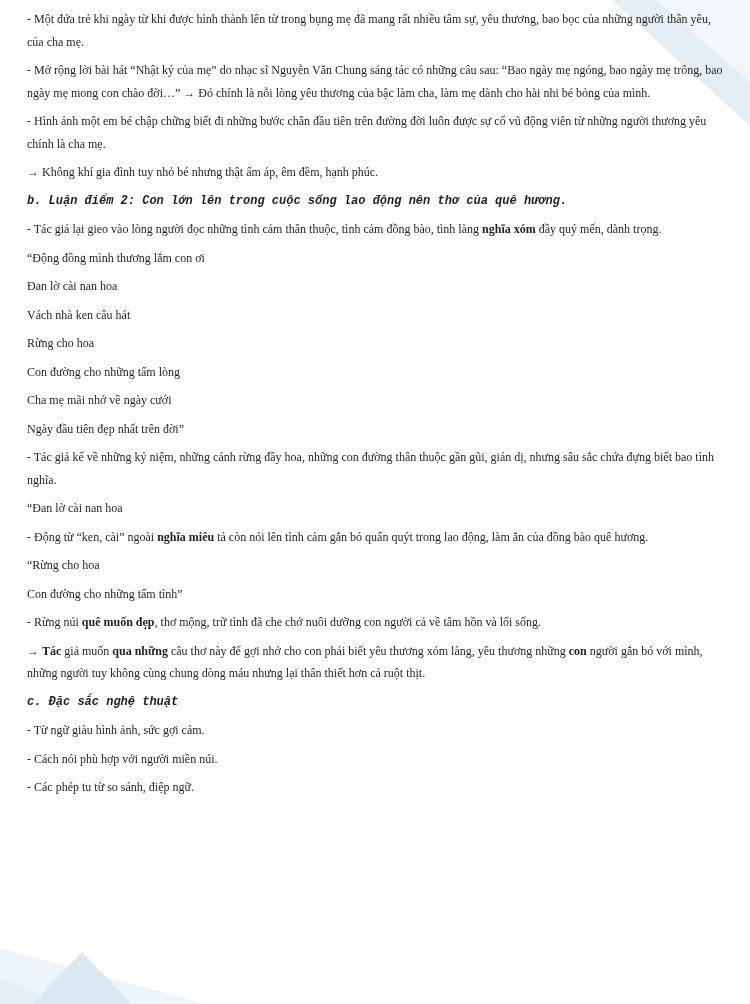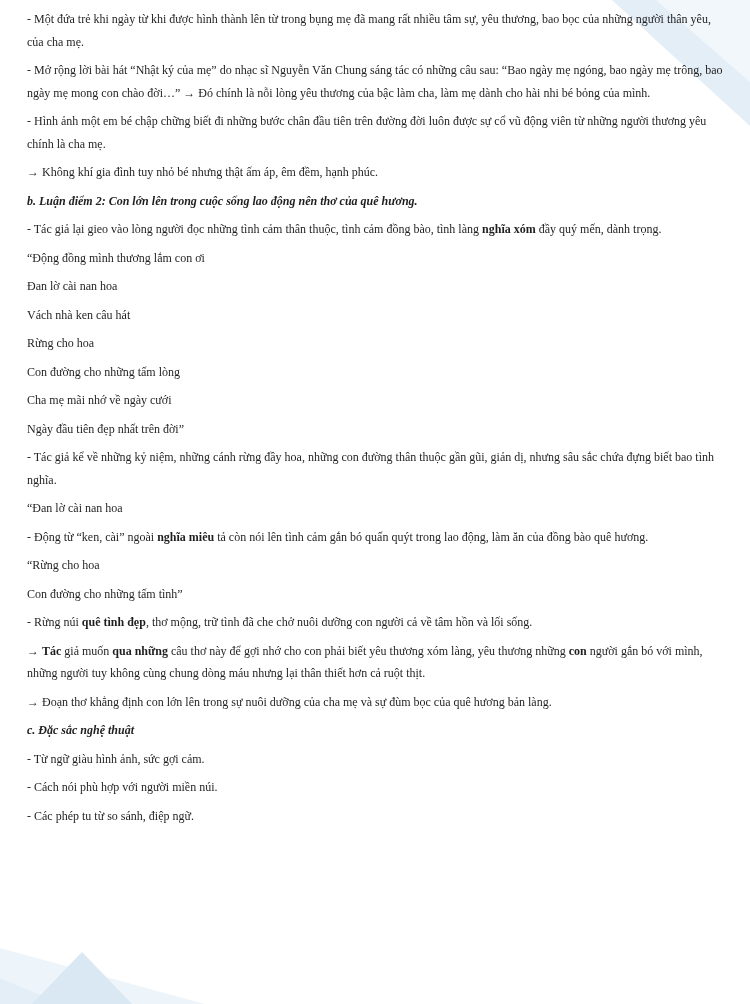--- a/index.html
+++ b/index.html
@@ -26,20 +26,21 @@
     font-size: 12px;
   }
   .doc p {
     margin: 0 0 6px 0;
     line-height: 22.5px;
     text-align: left;
   }
   .doc p.heading {
     font-weight: bold;
     font-style: italic;
+    font-family: Liberation Mono, monospace;
   }
   .doc span.b { font-weight: bold; }
 </style>
 </head>
 <body>
 
 <svg class="decor-svg" viewBox="0 0 750 1004" xmlns="http://www.w3.org/2000/svg">
   <polygon points="656,0 750,0 750,82" fill="#f1f7fb"></polygon>
   <polygon points="612,0 656,0 750,82 750,126" fill="#e4eef7"></polygon>
   <polygon points="0,948 205,1004 0,1004" fill="#eef5fa"></polygon>
@@ -59,20 +60,19 @@
     <p class="body"><span>Vách nhà ken câu hát</span></p>
     <p class="body"><span>Rừng cho hoa</span></p>
     <p class="body"><span>Con đường cho những tấm lòng</span></p>
     <p class="body"><span>Cha mẹ mãi nhớ về ngày cưới</span></p>
     <p class="body"><span>Ngày đầu tiên đẹp nhất trên đời”</span></p>
     <p class="body"><span>- Tác giả kể về những kỷ niệm, những cánh rừng đầy hoa, những con đường thân thuộc gần gũi, giản dị, nhưng sâu sắc chứa đựng biết bao tình nghĩa.</span></p>
     <p class="body"><span>“Đan lờ cài nan hoa</span></p>
     <p class="body"><span>- Động từ “ken, cài” ngoài </span><span class="b">nghĩa miêu</span><span> tả còn nói lên tình cảm gắn bó quấn quýt trong lao động, làm ăn của đồng bào quê hương.</span></p>
     <p class="body"><span>“Rừng cho hoa</span></p>
     <p class="body"><span>Con đường cho những tấm tình”</span></p>
-    <p class="body"><span>- Rừng núi </span><span class="b">quê tình đẹp</span><span>, thơ mộng, trữ tình đã che chở nuôi dưỡng con người cả về tâm hồn và lối sống.</span></p>
+    <p class="body"><span>- Rừng núi </span><span class="b">quê muốn đẹp</span><span>, thơ mộng, trữ tình đã che chở nuôi dưỡng con người cả về tâm hồn và lối sống.</span></p>
     <p class="body"><span>→ </span><span class="b">Tác</span><span> giả muốn </span><span class="b">qua những</span><span> câu thơ này để gợi nhớ cho con phải biết yêu thương xóm làng, yêu thương những </span><span class="b">con</span><span> người gắn bó với mình, những người tuy không cùng chung dòng máu nhưng lại thân thiết hơn cả ruột thịt.</span></p>
-    <p class="body"><span>→ Đoạn thơ khẳng định con lớn lên trong sự nuôi dưỡng của cha mẹ và sự đùm bọc của quê hương bản làng.</span></p>
     <p class="heading"><span class="b">c. Đặc sắc nghệ thuật</span></p>
     <p class="body"><span>- Từ ngữ giàu hình ảnh, sức gợi cảm.</span></p>
     <p class="body"><span>- Cách nói phù hợp với người miền núi.</span></p>
     <p class="body"><span>- Các phép tu từ so sánh, điệp ngữ.</span></p>
   </div>
 
 </body></html>

